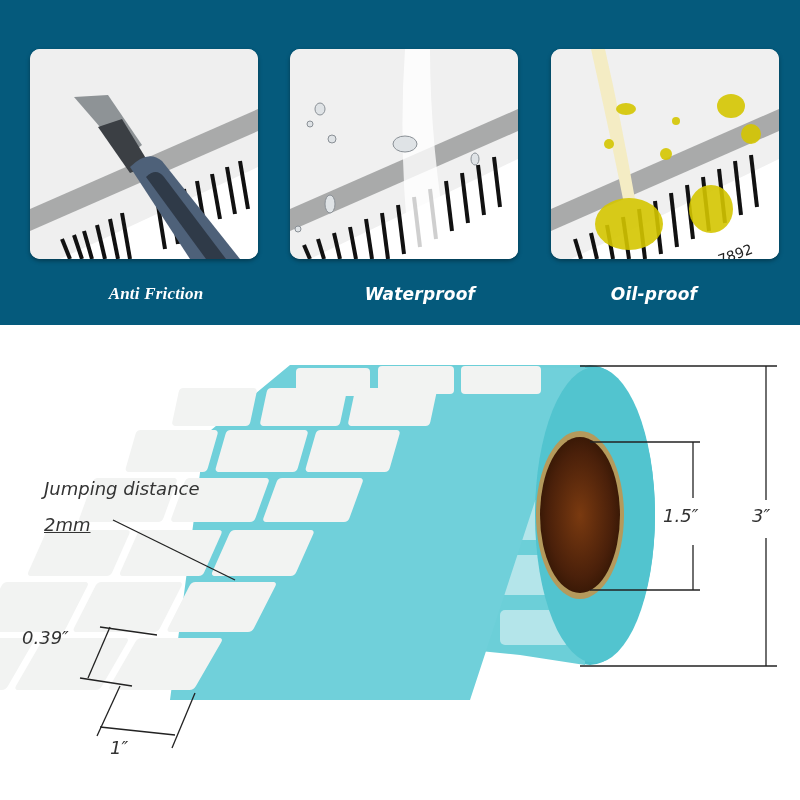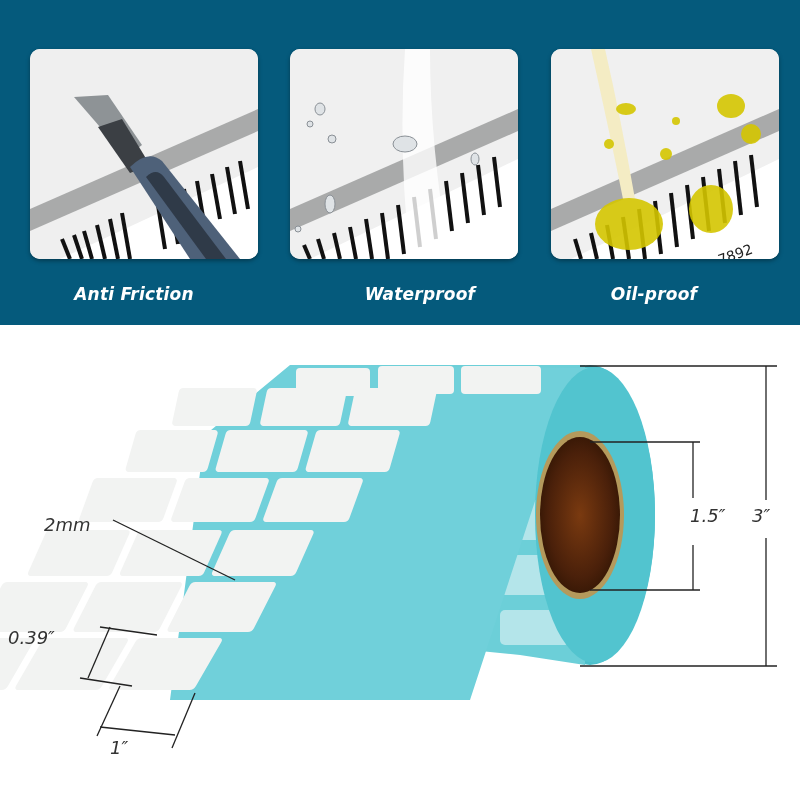--- a/index.html
+++ b/index.html
@@ -36,21 +36,21 @@
       <line x1="190" y1="170" x2="182" y2="125"></line>
         <line x1="205" y1="165" x2="197" y2="118"></line>
       <line x1="218" y1="160" x2="210" y2="112"></line>
     </g>
     <polygon points="44,48 78,46 112,96 96,108" fill="#8e9396"></polygon>
     <polygon points="68,78 92,70 120,116 100,124" fill="#3b3f44"></polygon>
     <path d="M100,118 Q118,100 132,112 L210,210 L160,210 Z" fill="#4e6179"></path>
     <path d="M116,128 Q126,118 134,128 L196,210 L176,210 Z" fill="#2f3a48"></path>
   </svg>
 </div>
-<div class="feat-label" style="left:20px;">Anti Friction</div>
+<div class="feat-label" style="left:42px;font-family:Liberation Serif, serif;">Anti Friction</div>
 
 <div class="panel" style="left:290px;">
   <svg width="228" height="210" viewBox="0 0 228 210">
     <rect width="228" height="210" fill="#f0f0f0"></rect>
     <polygon points="0,160 228,60 228,82 0,182" fill="#a9aaaa"></polygon>
     <polygon points="20,210 228,110 228,210" fill="#ffffff"></polygon>
     <g stroke="#111" stroke-width="4">
       <line x1="20" y1="210" x2="14" y2="196"></line>
         <line x1="34" y1="210" x2="28" y2="190"></line>
       <line x1="50" y1="210" x2="44" y2="184"></line>
@@ -186,18 +186,19 @@
       <line x1="100" y1="627" x2="157" y2="635"></line>
       <line x1="80" y1="678" x2="132" y2="686"></line>
       <line x1="110" y1="627" x2="88" y2="678"></line>
 
       <line x1="120" y1="686" x2="97" y2="736"></line>
       <line x1="195" y1="693" x2="172" y2="748"></line>
       <line x1="100" y1="727" x2="175" y2="735"></line>
     </g>
   </svg>
 
-  <div class="dim" style="left:44px;top:189px;">2mm</div>
-  <div class="dim" style="left:8px;top:302px;">0.39″</div>
+  <div class="dim" style="left:44px;top:153px;">Jumping distance</div>
+  <div class="dim" style="left:44px;top:189px;text-decoration:underline;">2mm</div>
+  <div class="dim" style="left:22px;top:302px;">0.39″</div>
   <div class="dim" style="left:110px;top:412px;">1″</div>
-  <div class="dim" style="left:690px;top:180px;font-style:italic;">1.5″</div>
+  <div class="dim" style="left:663px;top:180px;font-style:italic;">1.5″</div>
   <div class="dim" style="left:752px;top:180px;">3″</div>
 </div>
 
 </body></html>

